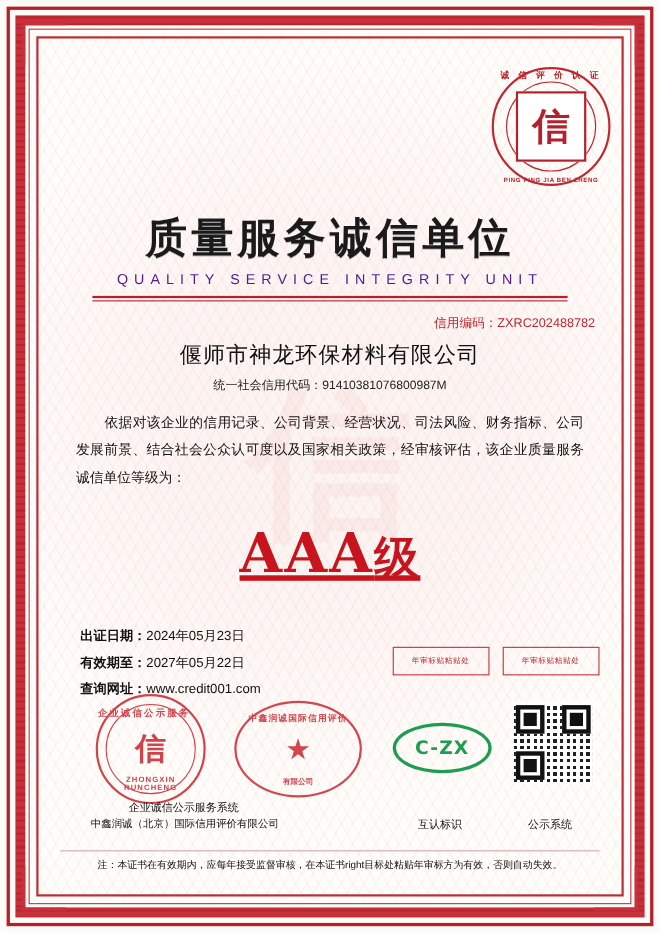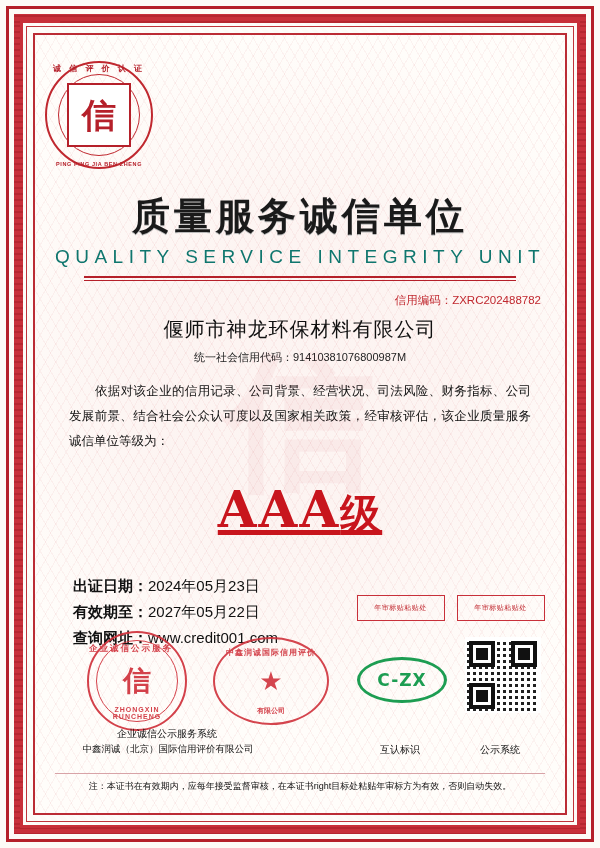--- a/index.html
+++ b/index.html
@@ -90,21 +90,21 @@
 
   
   .content {
     position: absolute;
     left: 45px; top: 45px; right: 45px; bottom: 45px;
   }
 
   
   .emblem-wrap {
     display: flex;
-    justify-content: flex-start;
+    justify-content: flex-end;
     margin-top: 16px;
   }
   .emblem {
     position: relative;
     width: 108px;
     height: 108px;
   }
   .emblem .ring-outer {
     position: absolute;
     inset: 0;
@@ -161,23 +161,23 @@
     font-family: "DejaVu Sans", sans-serif;
     font-size: 38px;
     font-weight: bold;
     color: #1a1a1a;
     letter-spacing: 4px;
     text-shadow: 0 1px 0 #bbb;
   }
   .title-en {
     margin-top: 4px;
     text-align: center;
-    font-size: 19px;
+    font-size: 13px;
     letter-spacing: 5.5px;
-    color: #0f766e;
+    color: #4c1d95;
   }
   .title-rule {
     margin: 8px auto 0;
     width: 432px;
     height: 2px;
     background: #b5202a;
   }
   .title-rule2 {
     margin: 2px auto 0;
     width: 432px;
@@ -241,21 +241,21 @@
 
   
   .details {
     margin-top: 36px;
     display: flex;
     justify-content: space-between;
     align-items: flex-start;
   }
   .details-left { width: 300px; padding-left: 28px; }
   .det-row {
-    font-size: 15px;
+    font-size: 12px;
     color: #111;
     margin-bottom: 7px;
     white-space: nowrap;
   }
   .det-row .k { font-weight: bold; }
 
   .annual {
     width: 210px;
     padding-top: 18px;
   }

